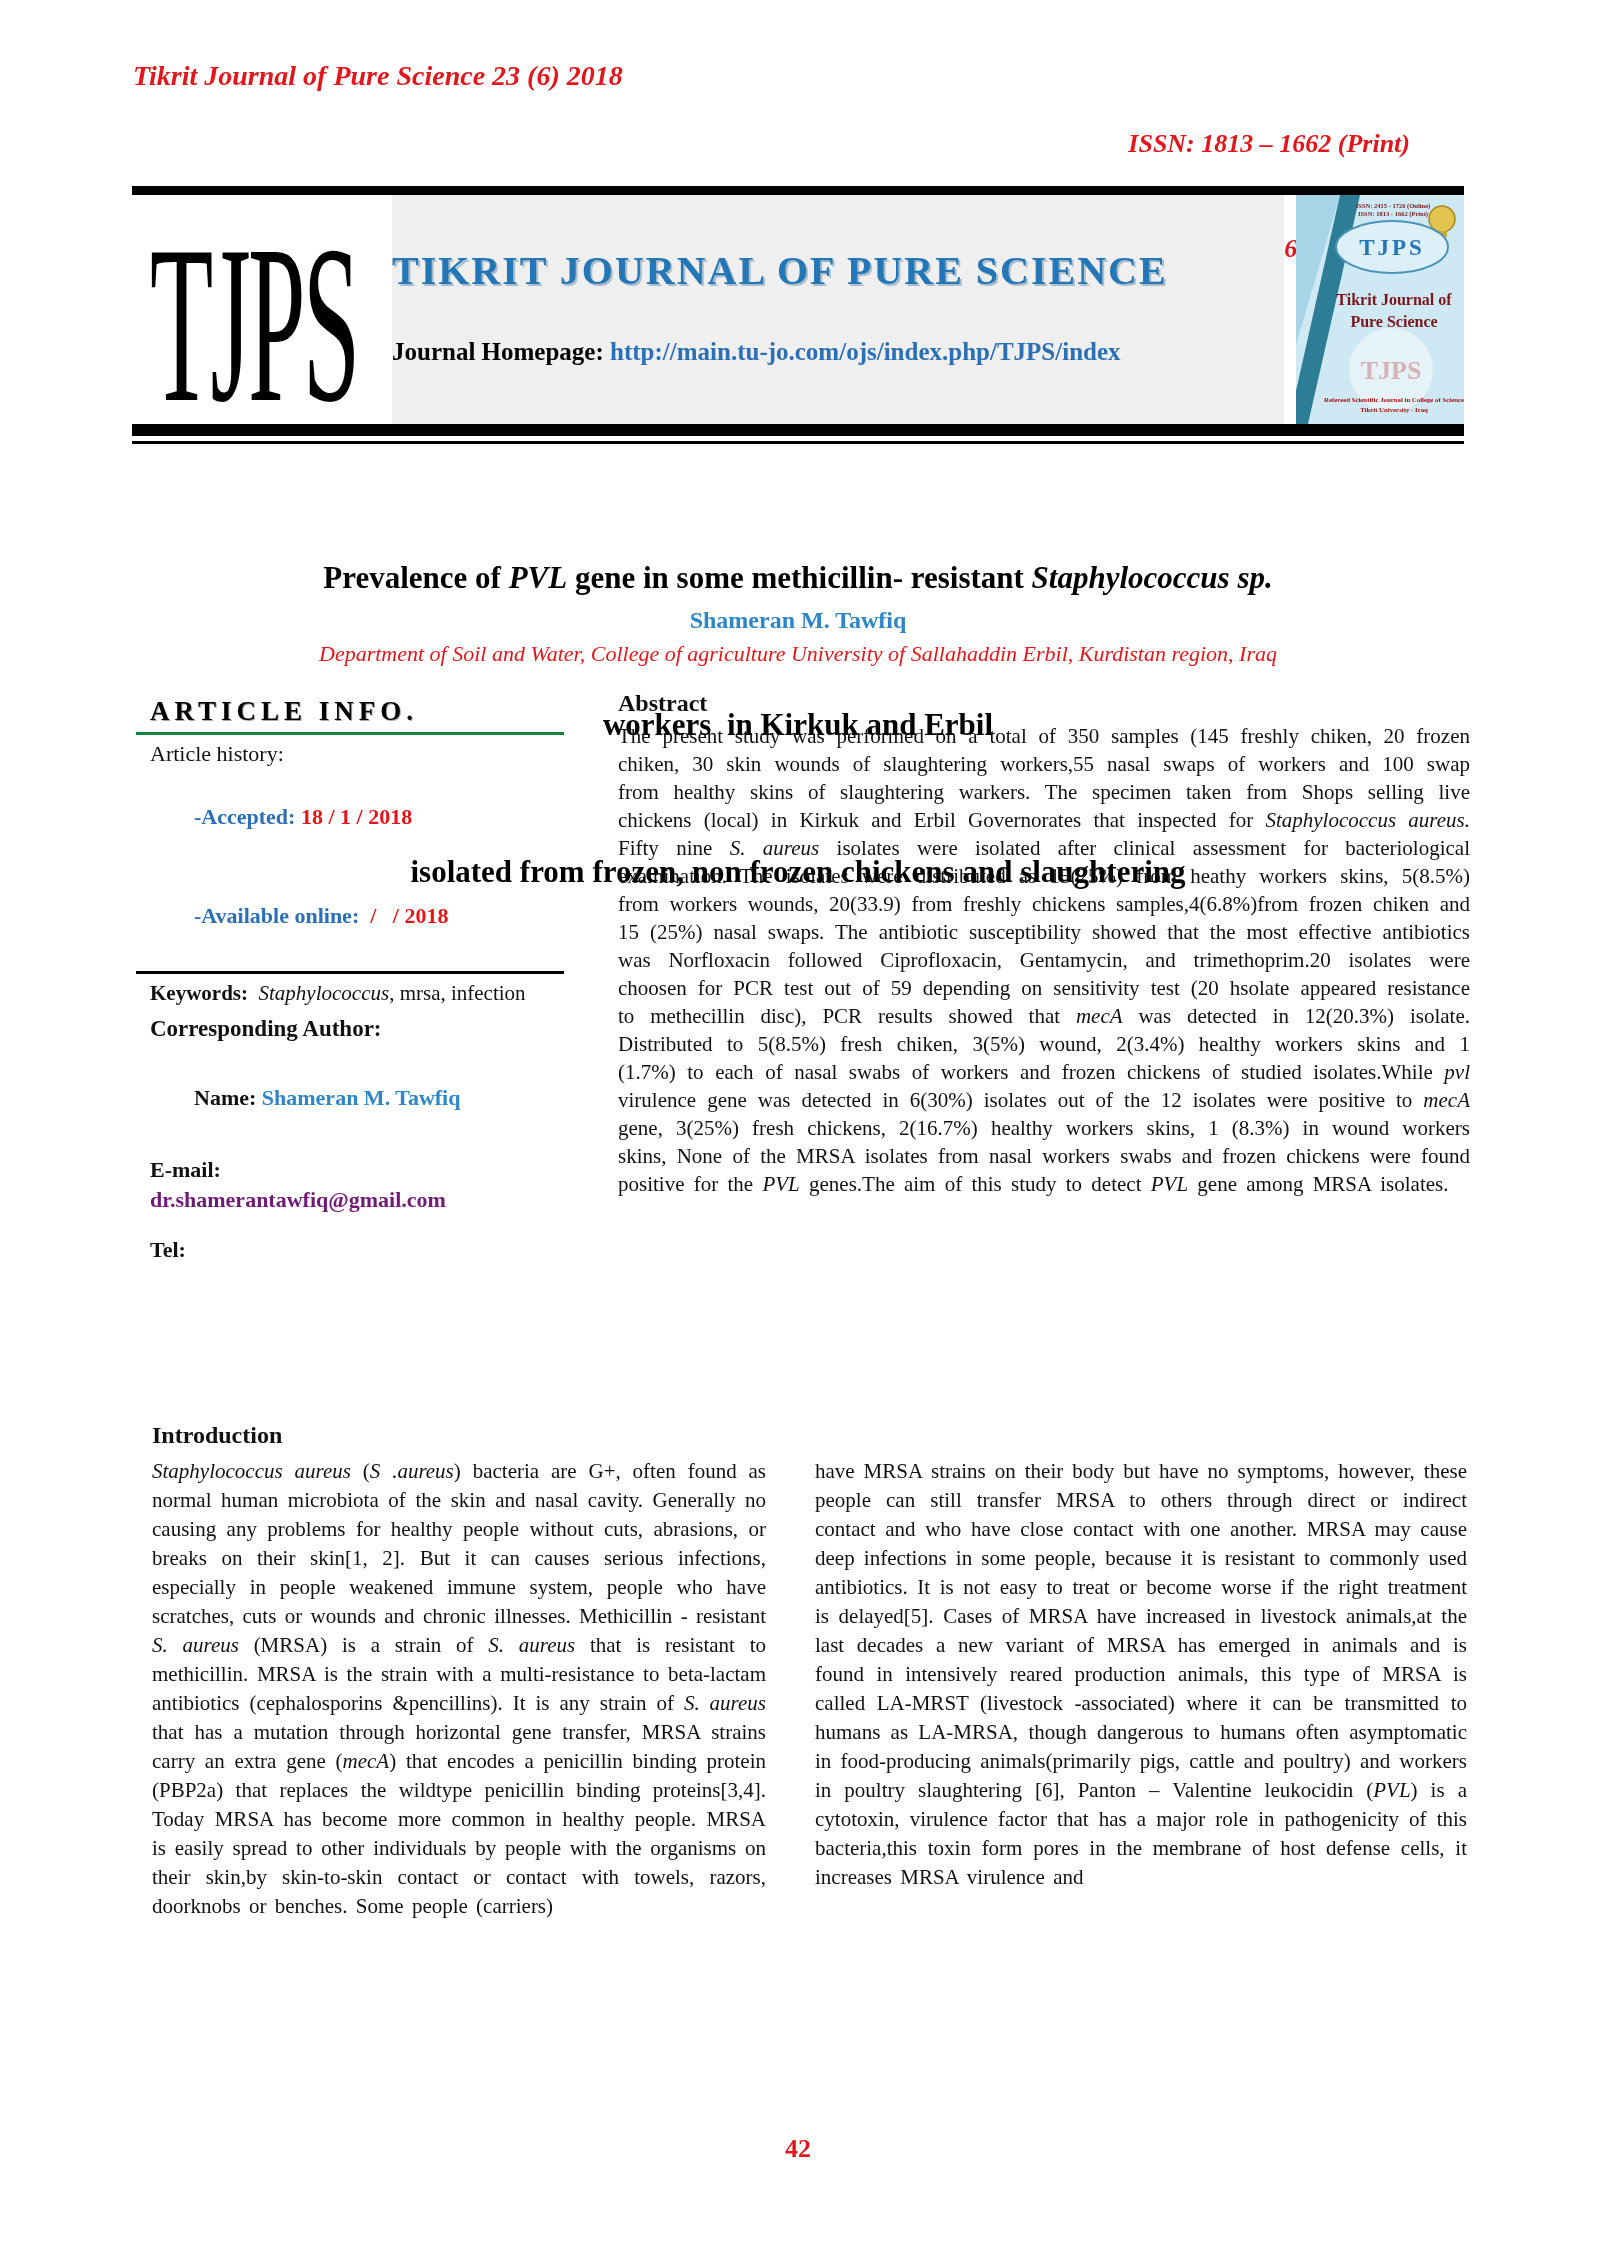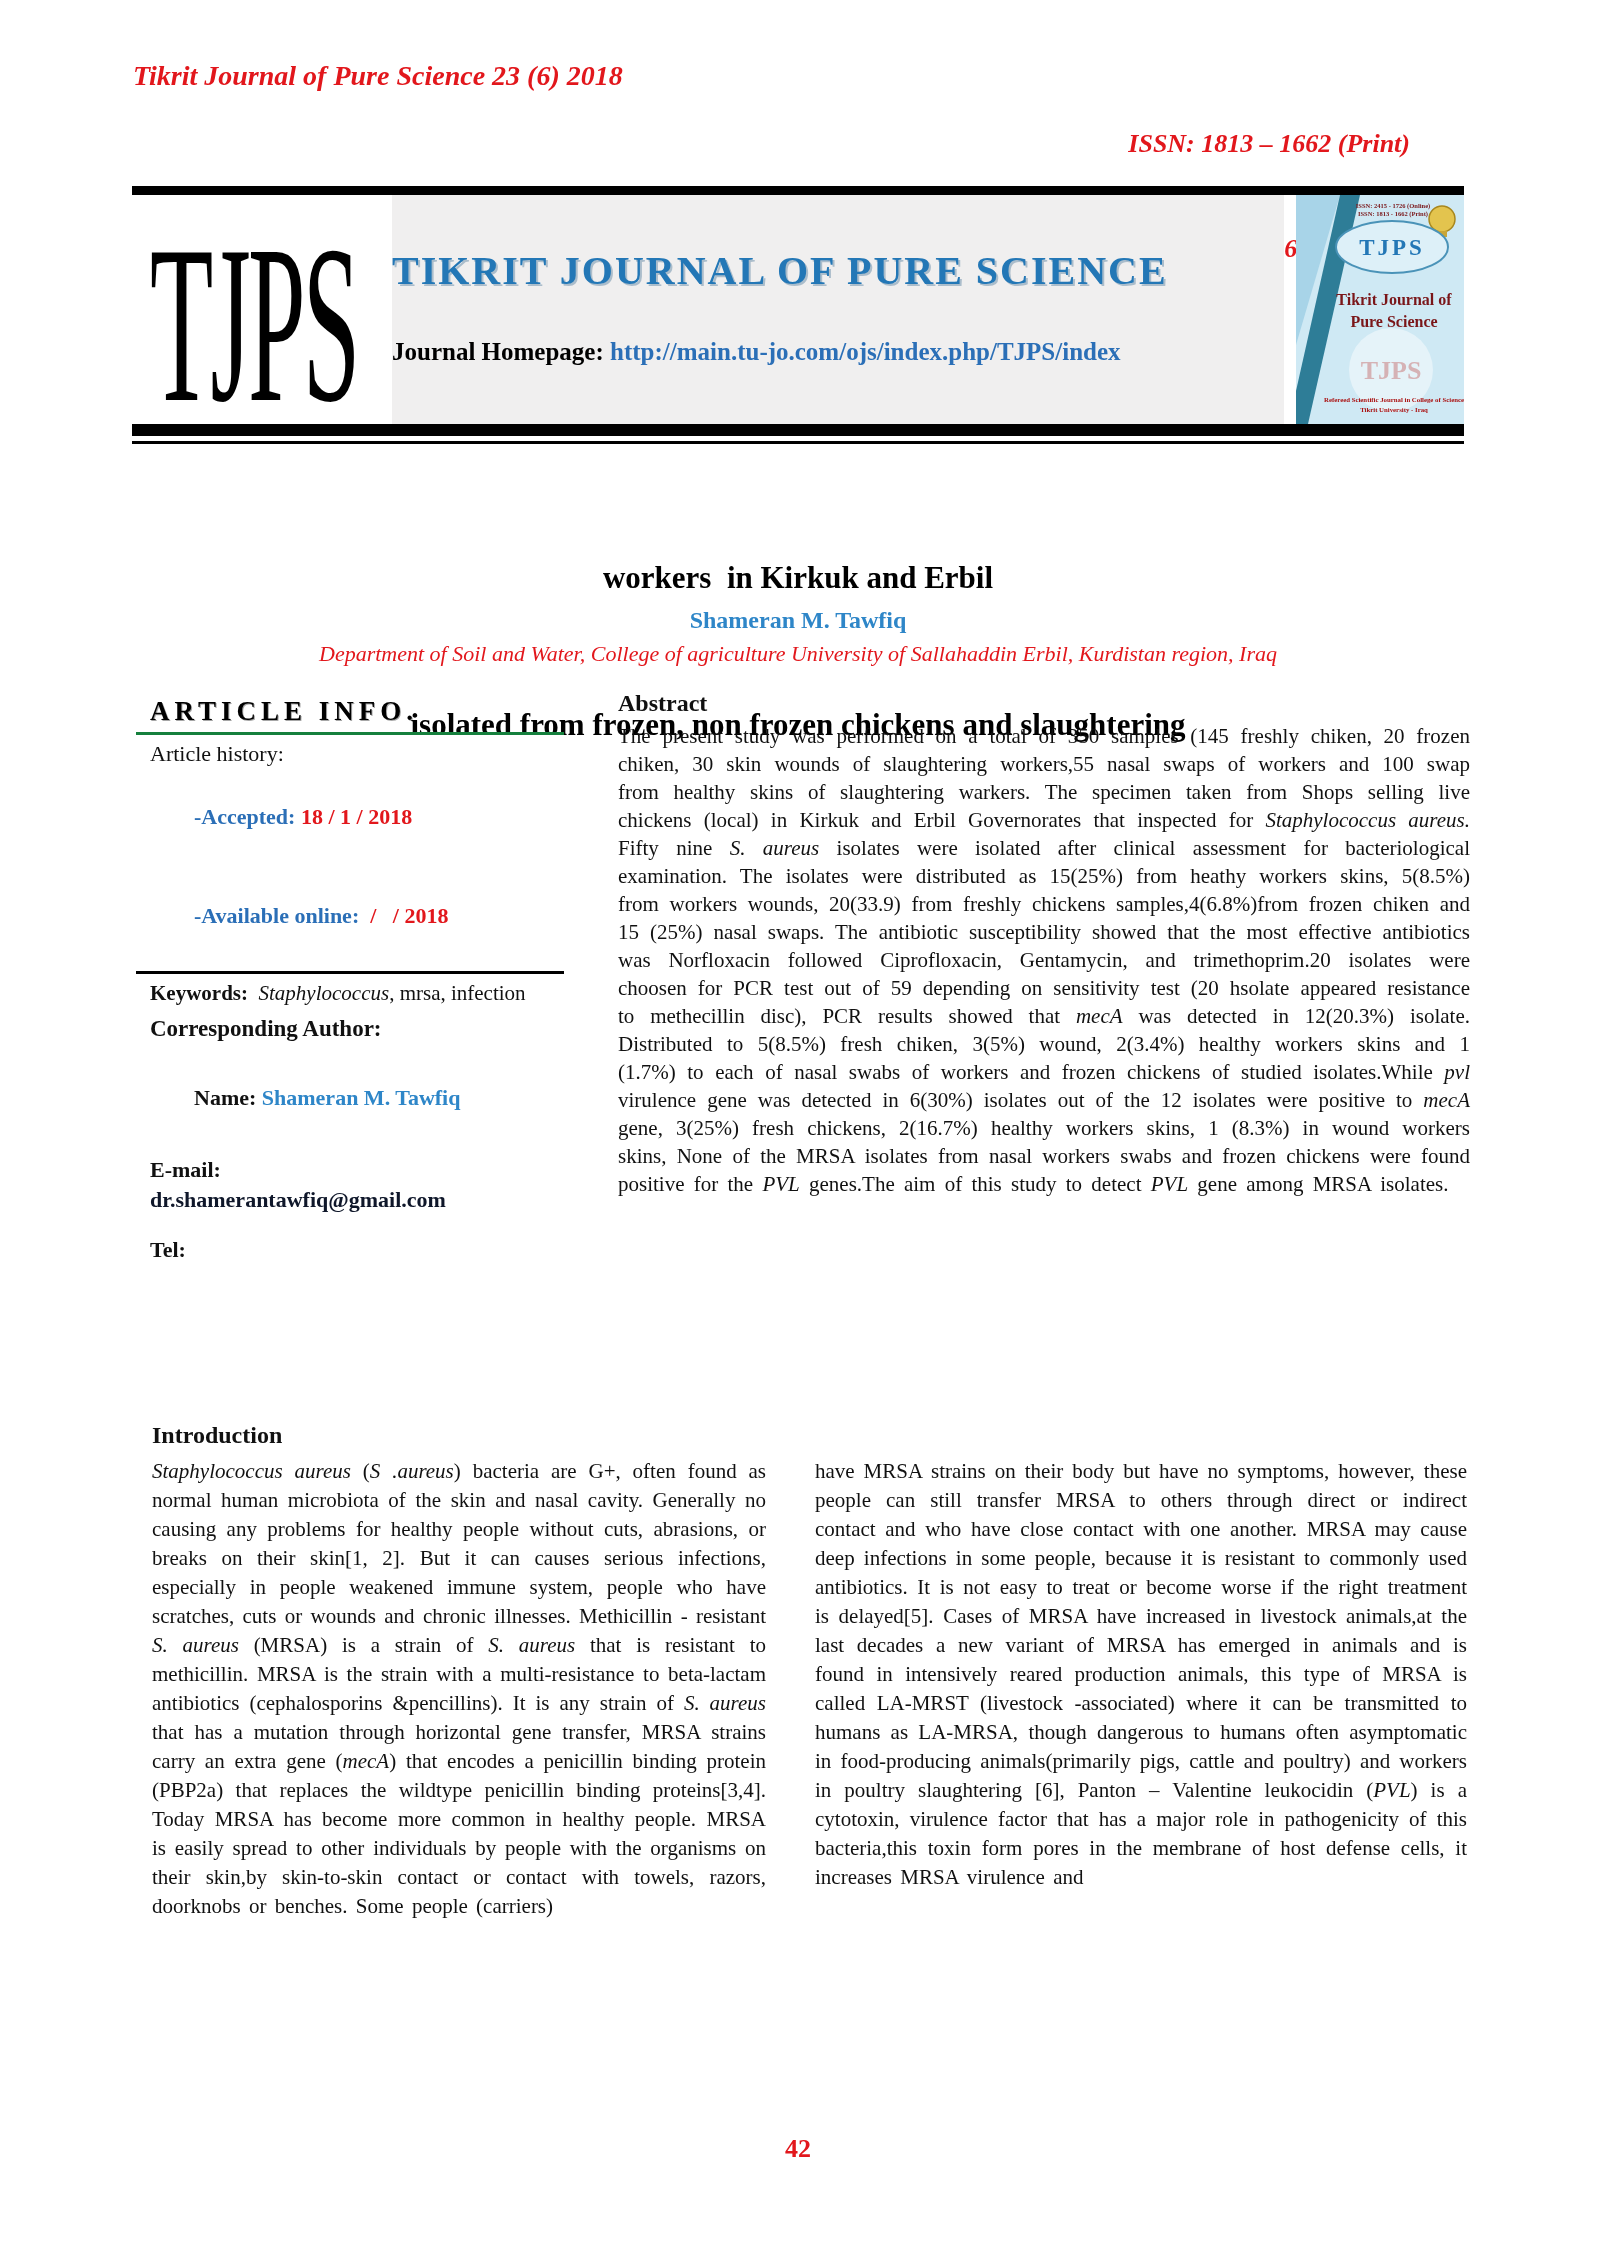--- a/index.html
+++ b/index.html
@@ -64,21 +64,21 @@
   .history-label { font-size:22px; font-weight:normal; margin-top:6px; }
   .history-row { font-size:22px; font-weight:bold; line-height:33px; white-space:pre-wrap; }
   .history-row .lbl { color:#2b6fb7; }
   .history-row .val { color:#e2171c; }
   .info-rule { border-top:3px solid #000; margin-top:6px; }
   .keywords-line { font-size:21px; line-height:29px; margin-top:5px; white-space:pre-wrap; }
   .corr-label { font-size:23px; font-weight:bold; margin-top:8px; }
   .name-row { font-size:22px; font-weight:bold; margin-top:17px; white-space:pre-wrap; }
   .name-row .val { color:#2e86c8; }
   .email-label { font-size:22px; font-weight:bold; margin-top:20px; }
-  .email-value { font-size:22px; font-weight:bold; color:#0f172a; margin-top:4px; }
+  .email-value { font-size:22px; font-weight:bold; color:#701a75; margin-top:4px; }
   .tel-label { font-size:22px; font-weight:bold; margin-top:24px; }
   
   .abstract-col { position:absolute; left:618px; top:690px; width:852px; }
   .abstract-heading { font-size:24px; font-weight:bold; }
   .abstract-text {
     margin-top:5px; font-size:21px; line-height:28px; text-align:justify;
     word-spacing:4px; color:#111;
   }
   
   .intro-heading { position:absolute; left:152px; top:1422px; font-size:24px; font-weight:bold; }
@@ -139,20 +139,21 @@
         <text x="98" y="207" font-size="6.8" font-weight="bold" fill="#aa1111" text-anchor="middle">Refereed Scientific Journal in College of Science</text>
         <text x="98" y="217" font-size="6.8" font-weight="bold" fill="#aa1111" text-anchor="middle">Tikrit University - Iraq</text>
       </svg>
     </div>
   </div>
 
   <div class="bot-bar-1"></div>
   <div class="bot-bar-2"></div>
 
   <div class="title-block">
+    <div><span>Prevalence of </span><span style="font-style: italic;">PVL</span><span> gene in some methicillin- resistant </span><span style="font-style: italic;">Staphylococcus sp.</span></div>
     <div>workers  in Kirkuk and Erbil</div>
     <div>isolated from frozen, non frozen chickens and slaughtering</div>
   </div>
   <div class="author-line">Shameran M. Tawfiq</div>
   <div class="affiliation-line">Department of Soil and Water, College of agriculture University of Sallahaddin Erbil, Kurdistan region, Iraq</div>
 
   <div class="info-col">
     <div class="info-heading">ARTICLE INFO.</div>
     <div class="info-body">
       <div class="history-label">Article history:</div>

